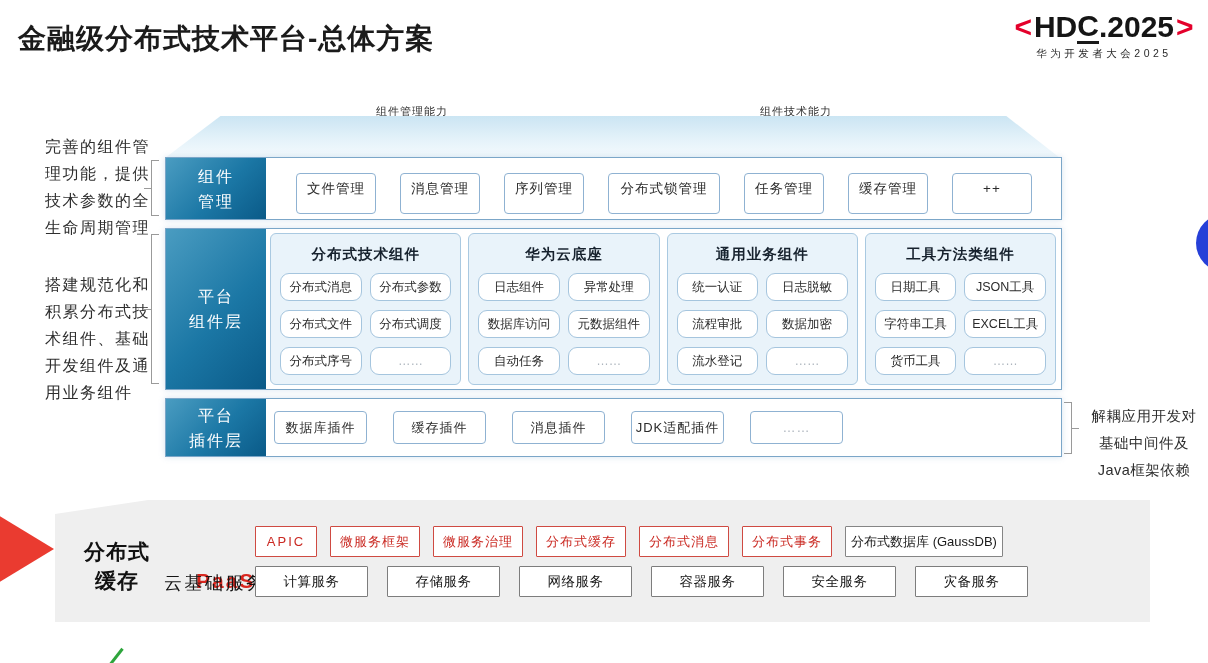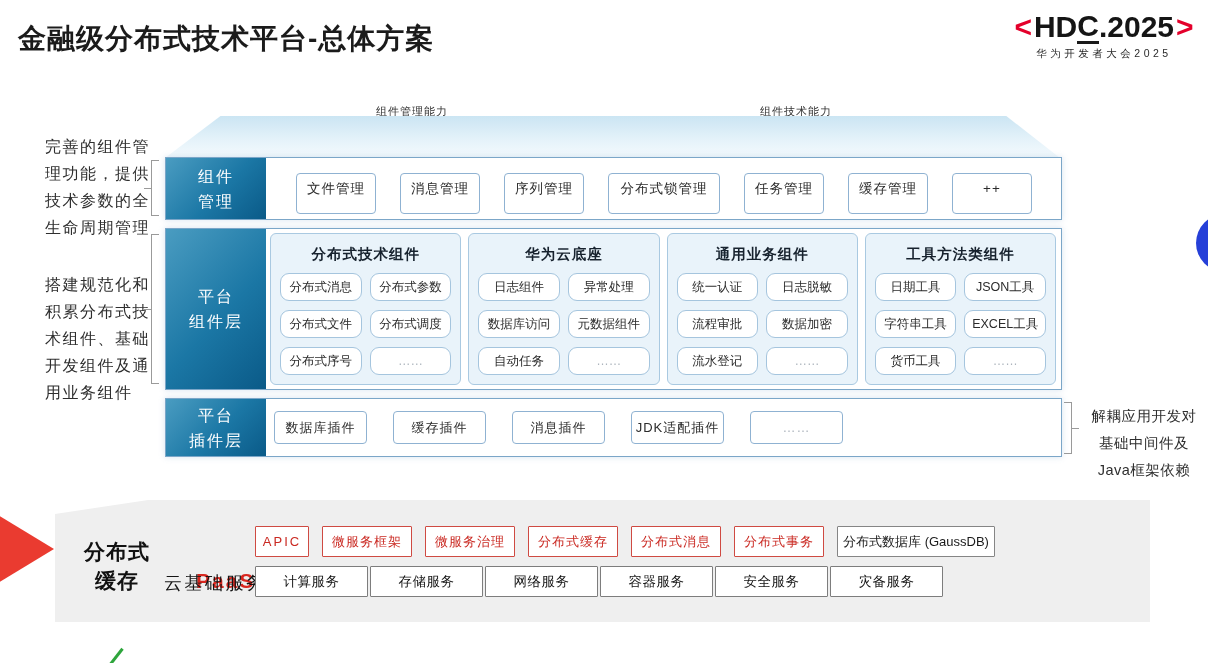--- a/index.html
+++ b/index.html
@@ -87,25 +87,25 @@
              clip-path:polygon(0 2%,100% 50%,0 98%);}
   .hw-label{position:absolute;left:82px;top:537px;width:70px;text-align:center;
             font-size:21px;font-weight:bold;line-height:29px;color:#111;letter-spacing:1px;}
   .paas-label{position:absolute;left:196px;top:532px;font-size:21px;font-weight:bold;
               color:#d8261e;letter-spacing:2px;margin-top:37px;}
   .cloud-label{position:absolute;left:164px;top:571px;font-size:18px;color:#141414;letter-spacing:2.5px;}
 
   .paas-chips{position:absolute;left:255px;top:526px;display:flex;gap:13px;}
   .paas-chips .chip{height:31px;line-height:29px;border:1px solid #cf4a42;border-radius:1px;
                     color:#ca2922;font-size:13px;letter-spacing:1px;}
-  .paas-chips .chip.w1{width:54px;letter-spacing:2px;}
+  .paas-chips .chip.w1{width:62px;letter-spacing:2px;}
   .paas-chips .chip.w2{width:90px;}
   .paas-chips .chip.db{width:158px;border:1px solid #858585;color:#1a1a1a;letter-spacing:0;}
 
-  .cloud-chips{position:absolute;left:255px;top:566px;display:flex;gap:2px;}
+  .cloud-chips{position:absolute;left:255px;top:566px;display:flex;gap:19px;}
   .cloud-chips .chip{width:113px;height:31px;line-height:29px;border:1px solid #7d7d7d;
                      border-radius:1px;color:#141414;font-size:13.5px;letter-spacing:0.5px;}
 
   
   .blue-circle{position:absolute;left:1196px;top:214px;width:58px;height:58px;
                border-radius:50%;background:#2640d8;}
   .green-mark{position:absolute;left:113px;top:646px;width:3px;height:26px;
               background:#2ea53c;transform:rotate(38deg);}
 </style>
 </head>

